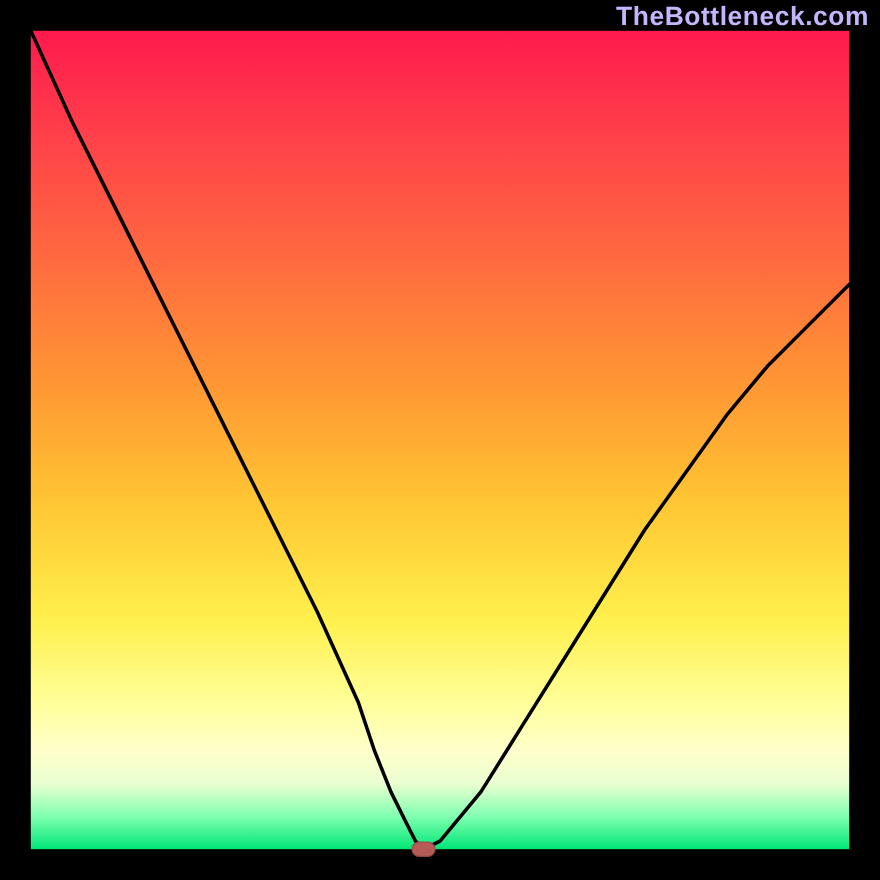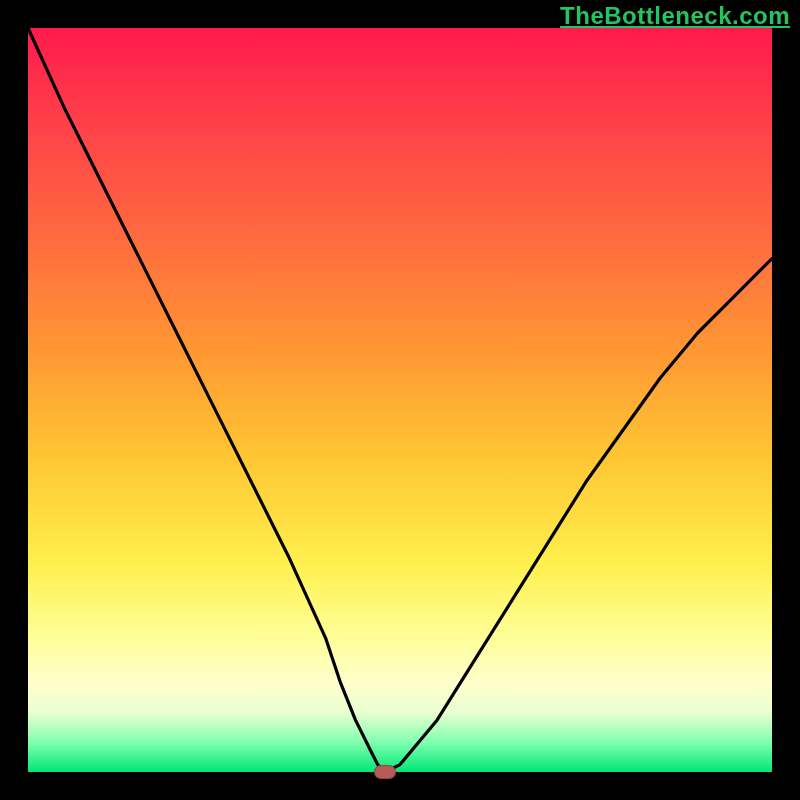--- a/index.html
+++ b/index.html
@@ -14,26 +14,25 @@
   .frame {
     position: relative;
     width: 800px;
     height: 800px;
     background: #000;
   }
   .watermark {
     position: absolute;
     top: 2px;
     right: 10px;
-    color: #22c55e;
+    color: #c4b5fd;
     font-size: 24px;
     font-weight: bold;
     letter-spacing: 0.5px;
     z-index: 10;
-    text-decoration: underline;
   }
   .plot-area {
     position: absolute;
     left: 28px;
     top: 28px;
     width: 744px;
     height: 744px;
     background: linear-gradient(to bottom,
       #ff1a4d 0%,
       #ff3e4a 12%,

